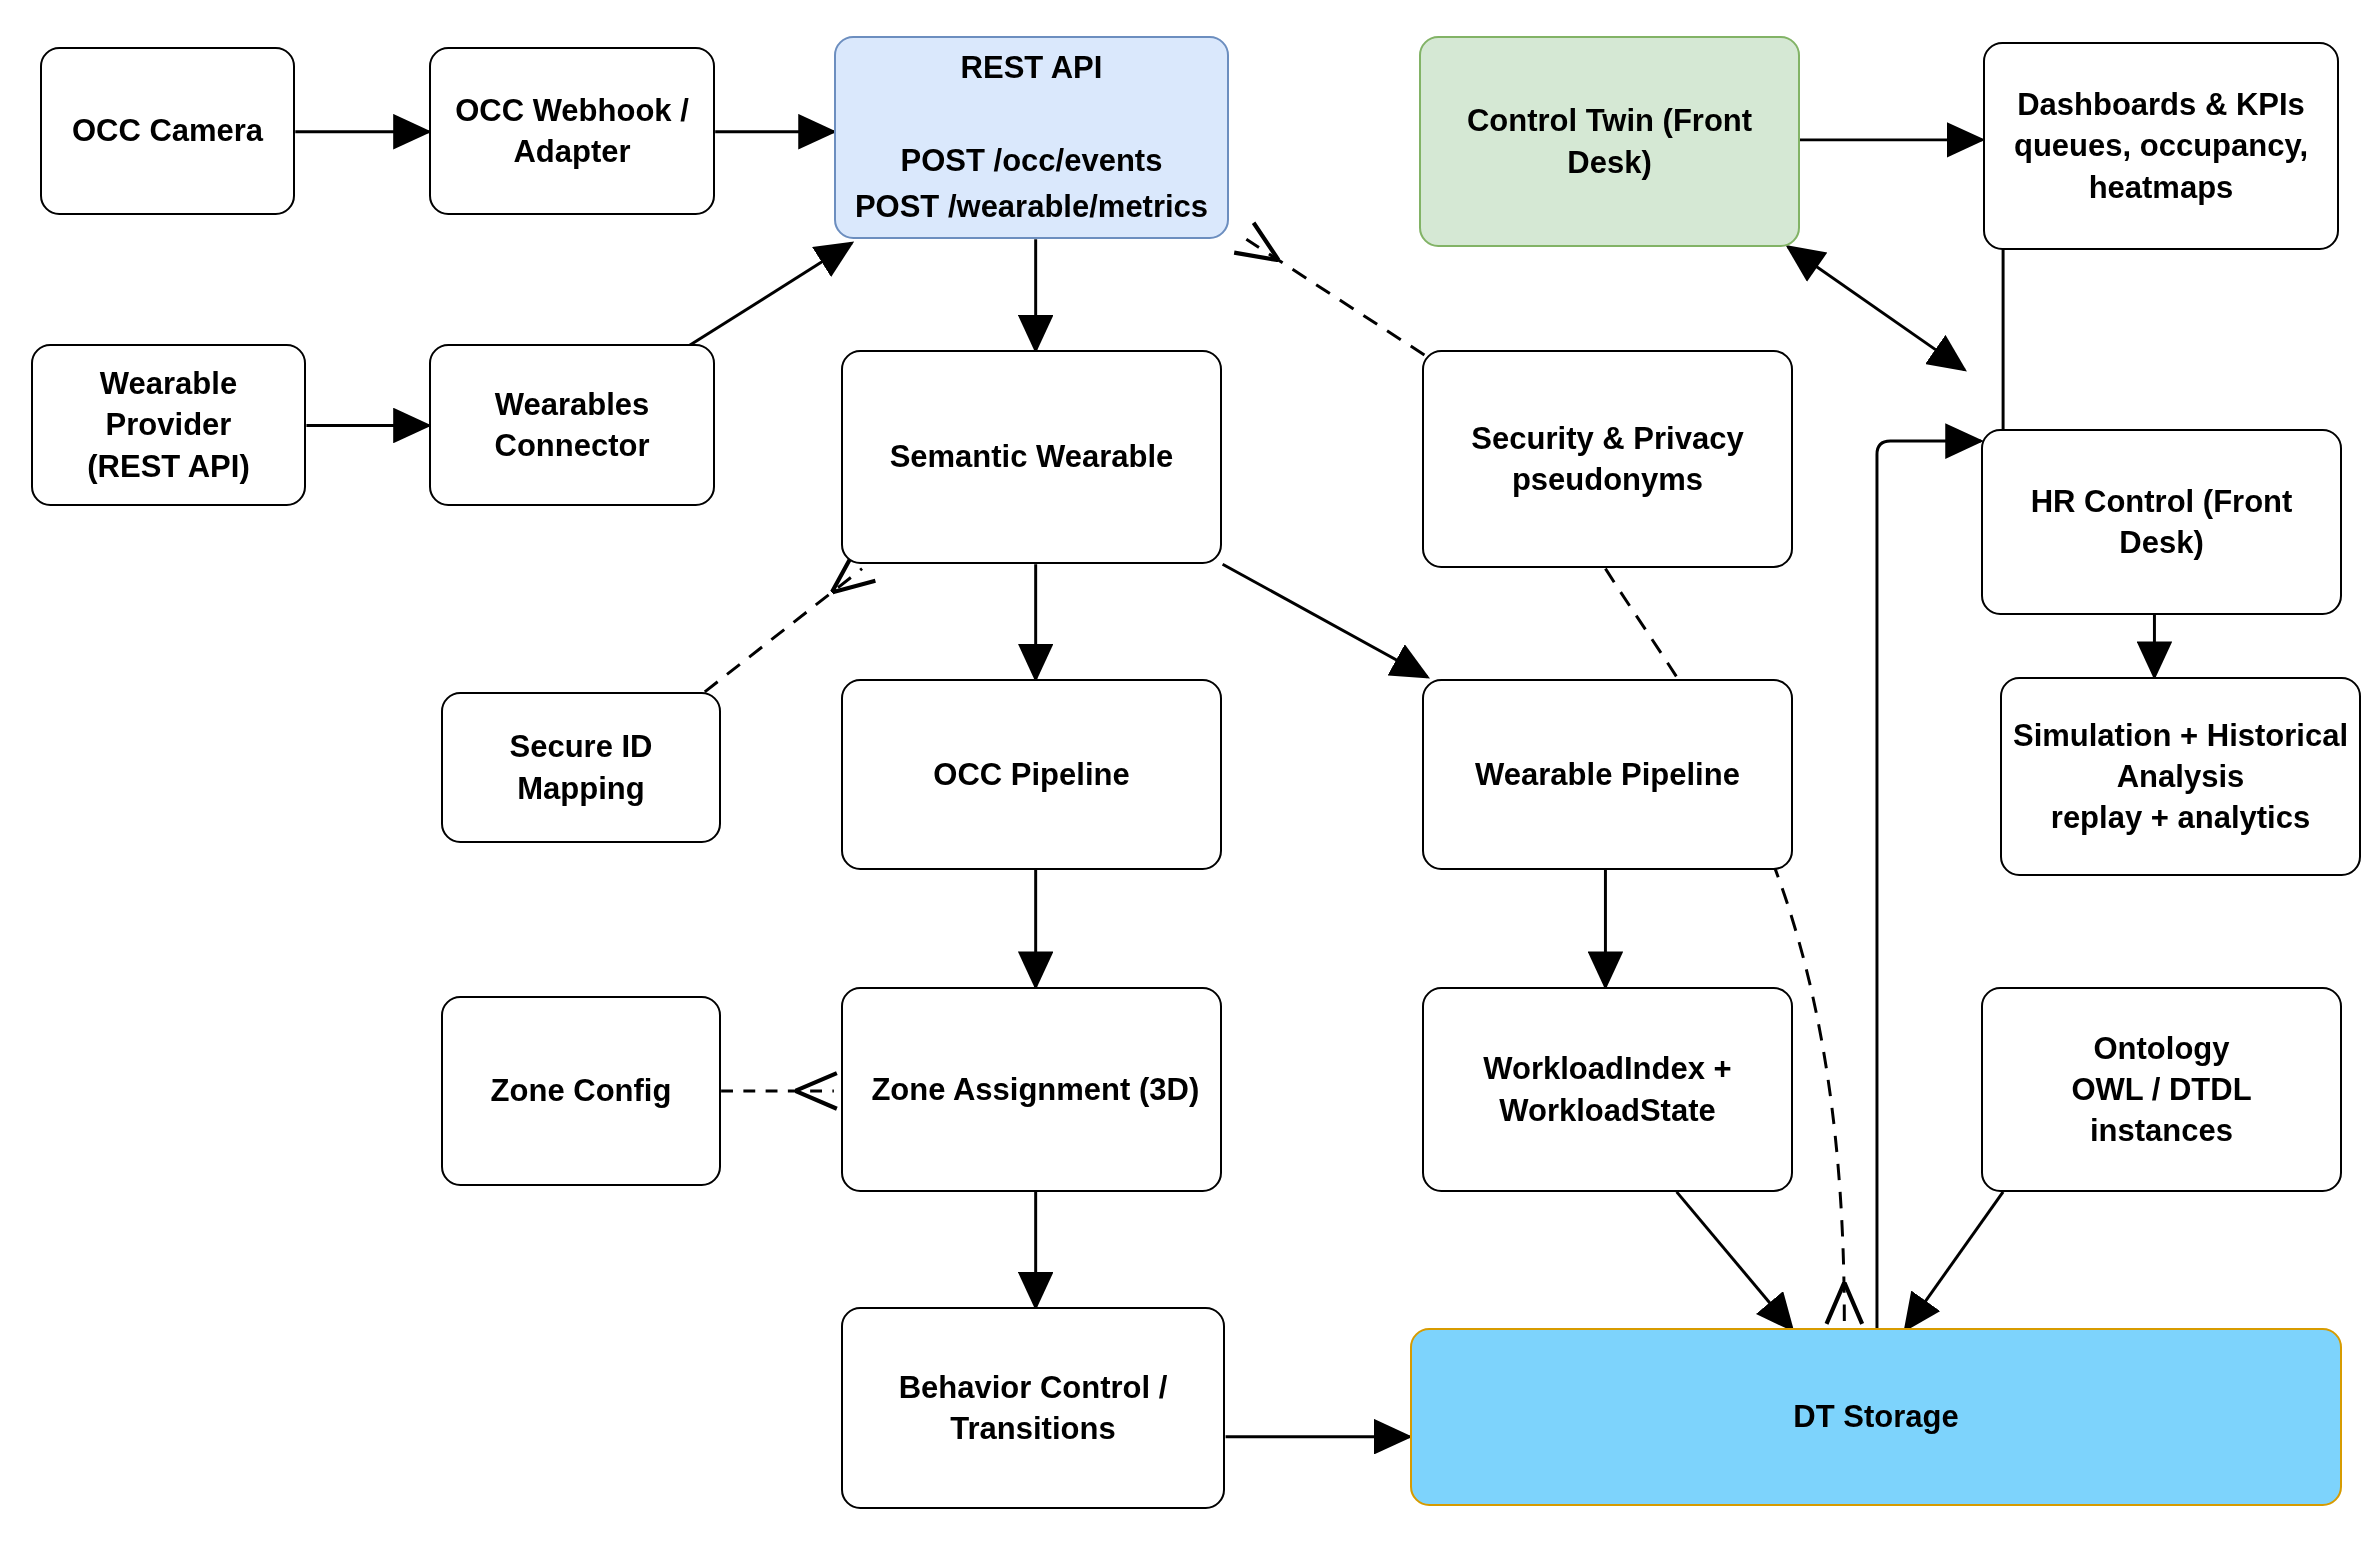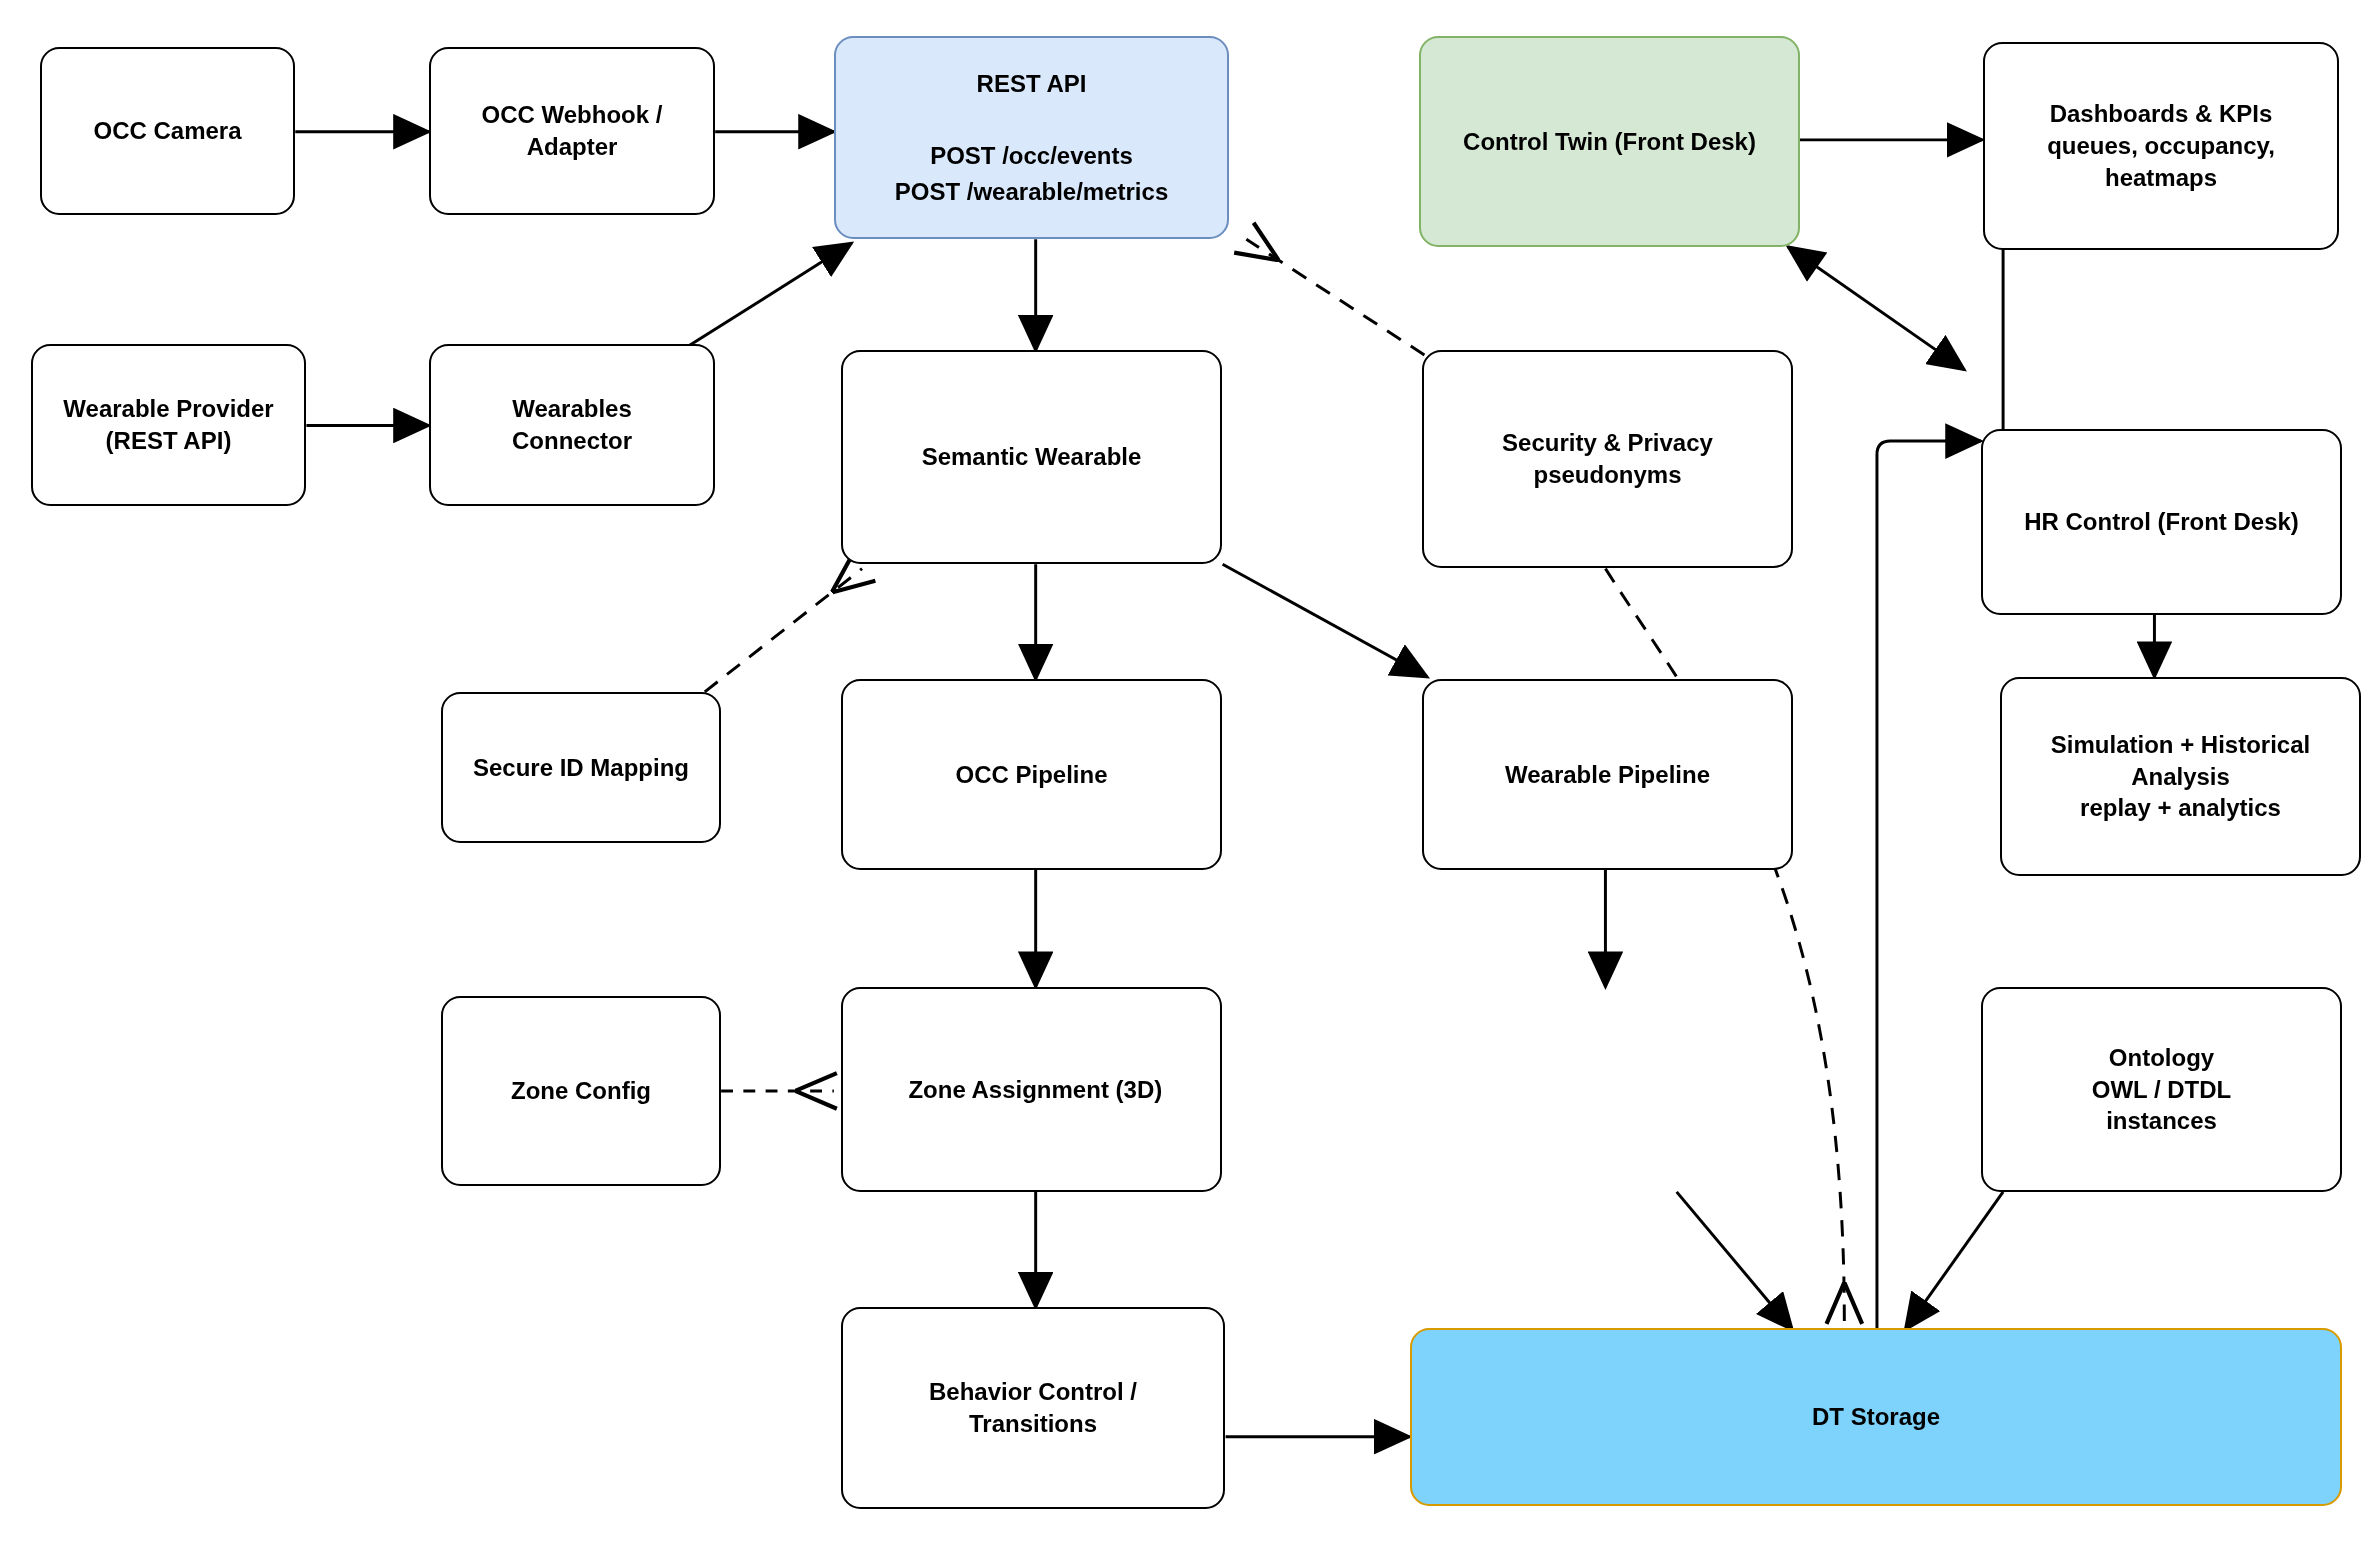--- a/index.html
+++ b/index.html
@@ -30,21 +30,21 @@
     box-sizing: border-box;
     display: flex;
     align-items: center;
     justify-content: center;
     text-align: center;
     border-radius: 19.3px;
     border: 2.2px solid #000000;
     background: #ffffff;
     color: #000000;
     font-weight: bold;
-    font-size: 24px;
+    font-size: 31px;
     line-height: 1.33;
     padding: 4.5px 10.4px;
     z-index: 2;
   }
   .node .label {
     white-space: pre-line;
     display: block;
   }
   .node.blue {
     background: #dae8fc;
@@ -196,20 +196,24 @@
   </div>
 
   <div class="node" style="left:441px; top:996px; width:280px; height:190px;">
     <span class="label">Zone Config</span>
   </div>
 
   <div class="node" style="left:841px; top:987px; width:381px; height:205px;padding-left:18px;">
     <span class="label">Zone Assignment (3D)</span>
   </div>
 
+  <div class="node" style="left:1422px; top:987px; width:371px; height:205px;">
+    <span class="label">WorkloadIndex +
+WorkloadState</span>
+  </div>
 
   <div class="node" style="left:1981px; top:987px; width:361px; height:205px;">
     <span class="label">Ontology
 OWL / DTDL
 instances</span>
   </div>
 
   <div class="node" style="left:841px; top:1307px; width:384px; height:202px;">
     <span class="label">Behavior Control /
 Transitions</span>

